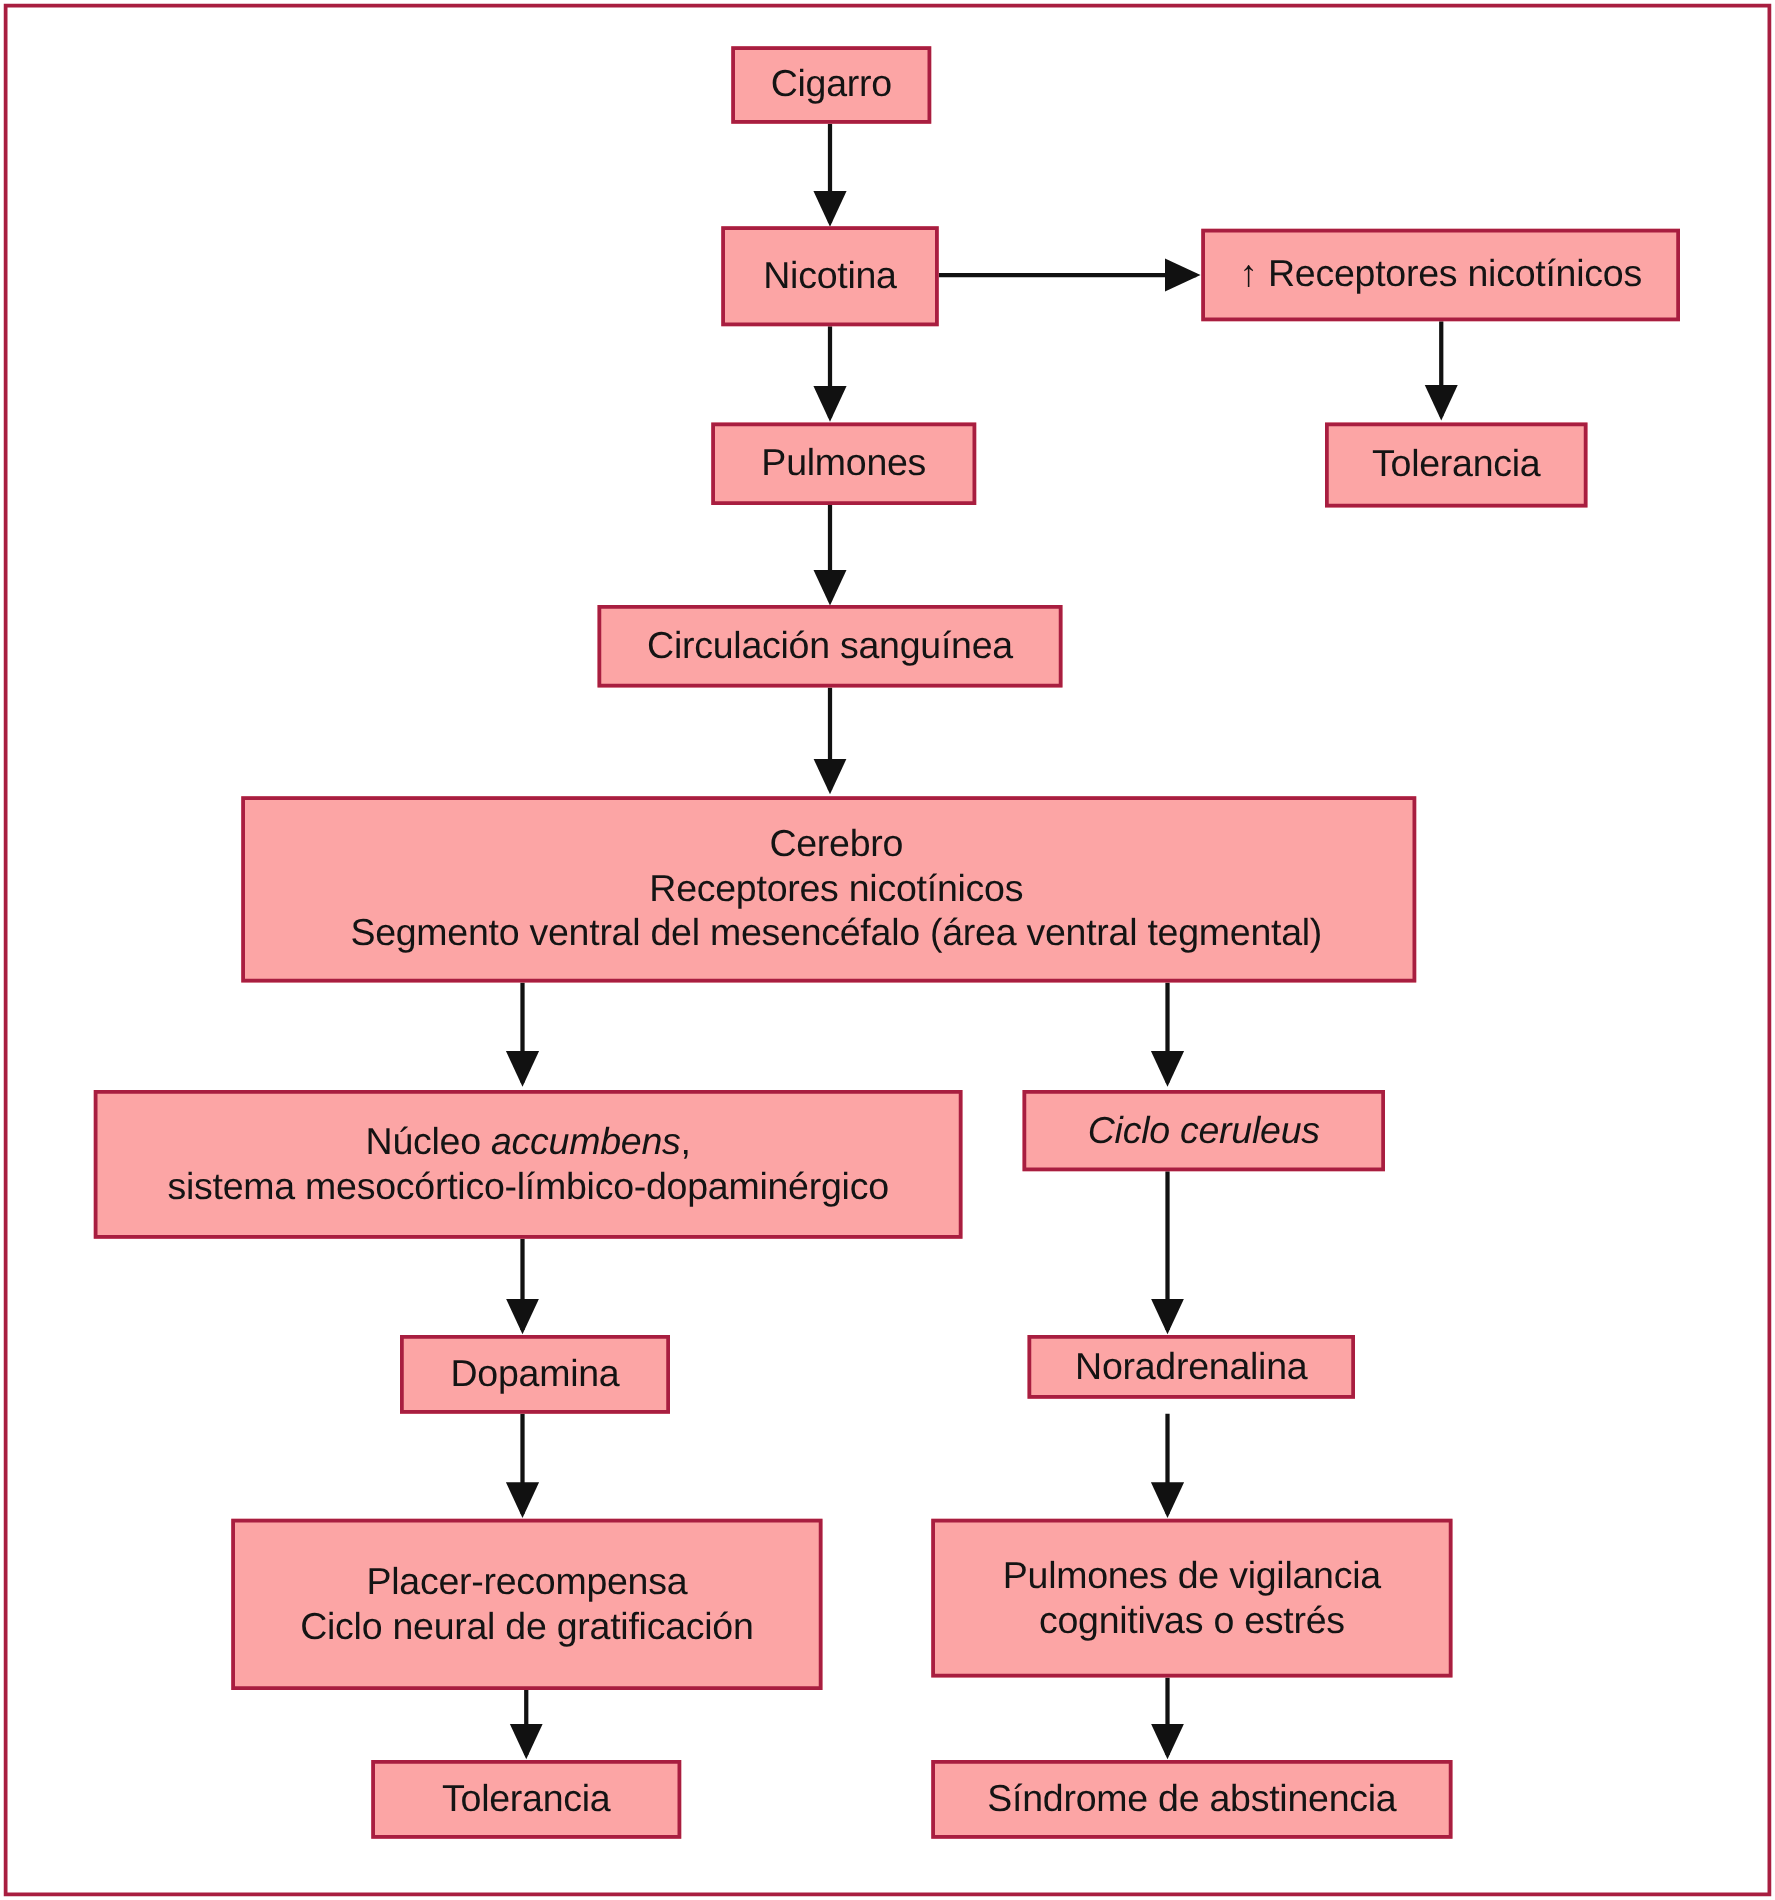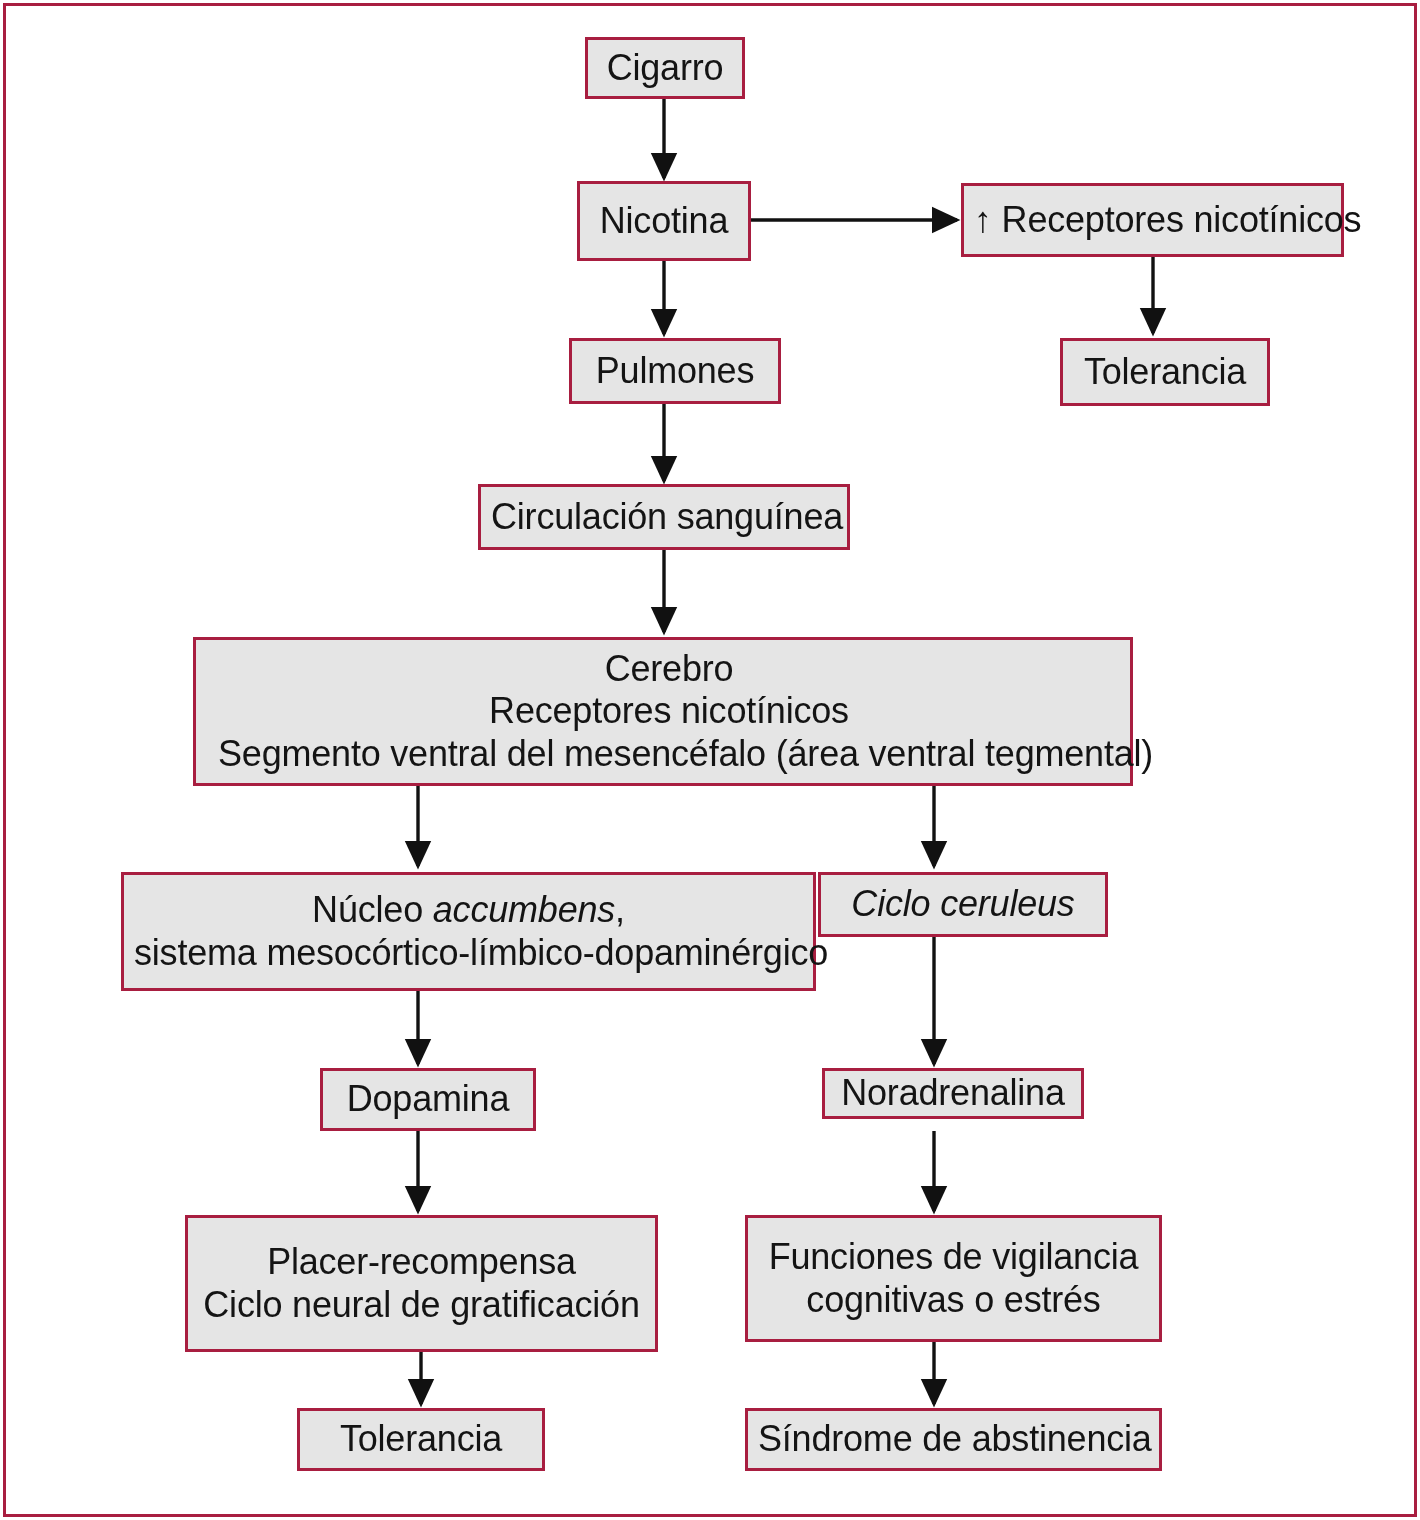--- a/index.html
+++ b/index.html
@@ -23,28 +23,28 @@
     width: 1414px;
     height: 1514px;
     border: 3px solid #a81e40;
     box-sizing: border-box;
     pointer-events: none;
   }
   .node {
     position: absolute;
     box-sizing: border-box;
     border: 3px solid #a81e40;
-    background: #e5e5e5;
+    background: #fca5a5;
     display: flex;
     align-items: center;
     justify-content: flex-end;
     text-align: center;
     color: #141414;
     font-family: "Liberation Sans", sans-serif;
-    font-size: 36px;
+    font-size: 30px;
     line-height: 1.18;
     letter-spacing: -0.2px;
   }
   .node .lines {
     width: 100%;
     padding: 0 10px;
     box-sizing: border-box;
   }
   .node .ln {
     display: block;
@@ -128,21 +128,21 @@
   </div>
 
   <div class="node" style="left:193px; top:637px; width:940px; height:149px;padding-left:12px;">
     <div class="lines">
       <span class="ln">Cerebro</span>
       <span class="ln">Receptores nicotínicos</span>
       <span class="ln">Segmento ventral del mesencéfalo (área ventral tegmental)</span>
     </div>
   </div>
 
-  <div class="node" style="left:75px; top:872px; width:695px; height:119px;margin-left:46px;">
+  <div class="node" style="left:75px; top:872px; width:695px; height:119px;">
     <div class="lines">
       <span class="ln">Núcleo <span class="it">accumbens</span>,</span>
       <span class="ln">sistema mesocórtico-límbico-dopaminérgico</span>
     </div>
   </div>
 
   <div class="node it" style="left:818px; top:872px; width:290px; height:65px;">
     <div class="lines">
       <span class="ln">Ciclo ceruleus</span>
     </div>
@@ -162,21 +162,21 @@
 
   <div class="node" style="left:185px; top:1215px; width:473px; height:137px;">
     <div class="lines">
       <span class="ln">Placer-recompensa</span>
       <span class="ln">Ciclo neural de gratificación</span>
     </div>
   </div>
 
   <div class="node" style="left:745px; top:1215px; width:417px; height:127px;">
     <div class="lines">
-      <span class="ln">Funciones de vigilancia</span>
+      <span class="ln">Pulmones de vigilancia</span>
       <span class="ln">cognitivas o estrés</span>
     </div>
   </div>
 
   <div class="node" style="left:297px; top:1408px; width:248px; height:63px;">
     <div class="lines">
       <span class="ln">Tolerancia</span>
     </div>
   </div>
 

